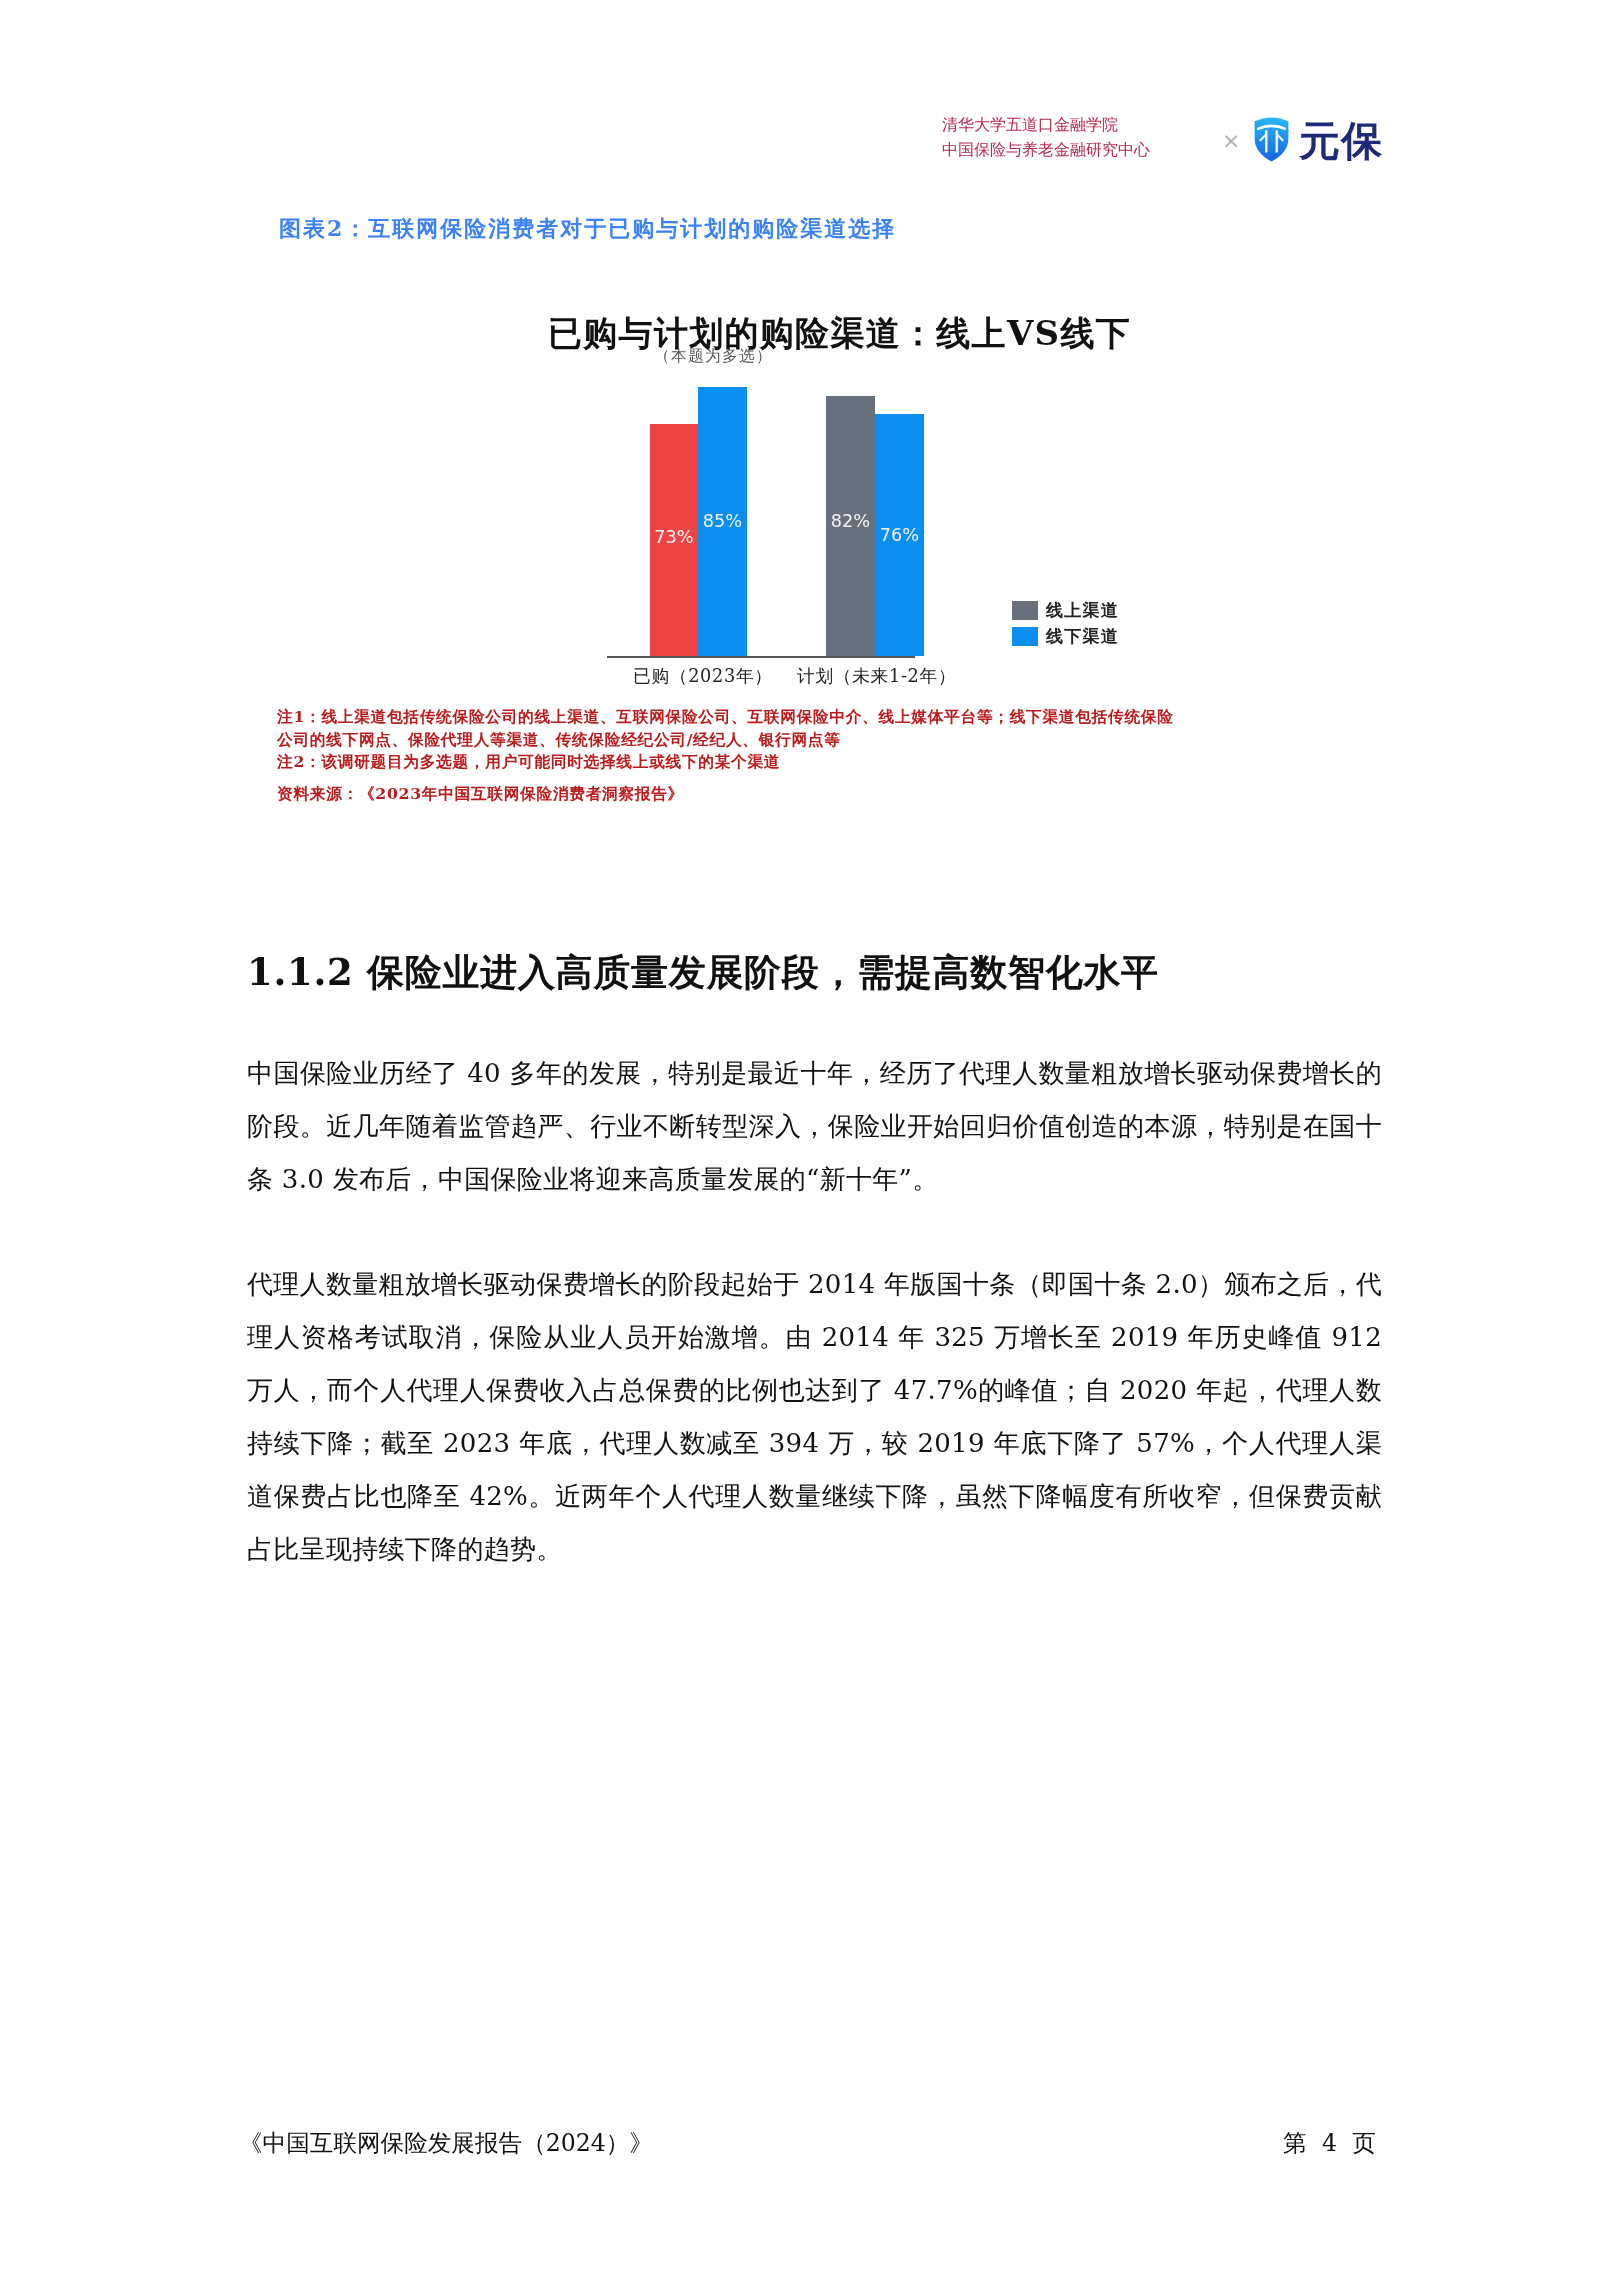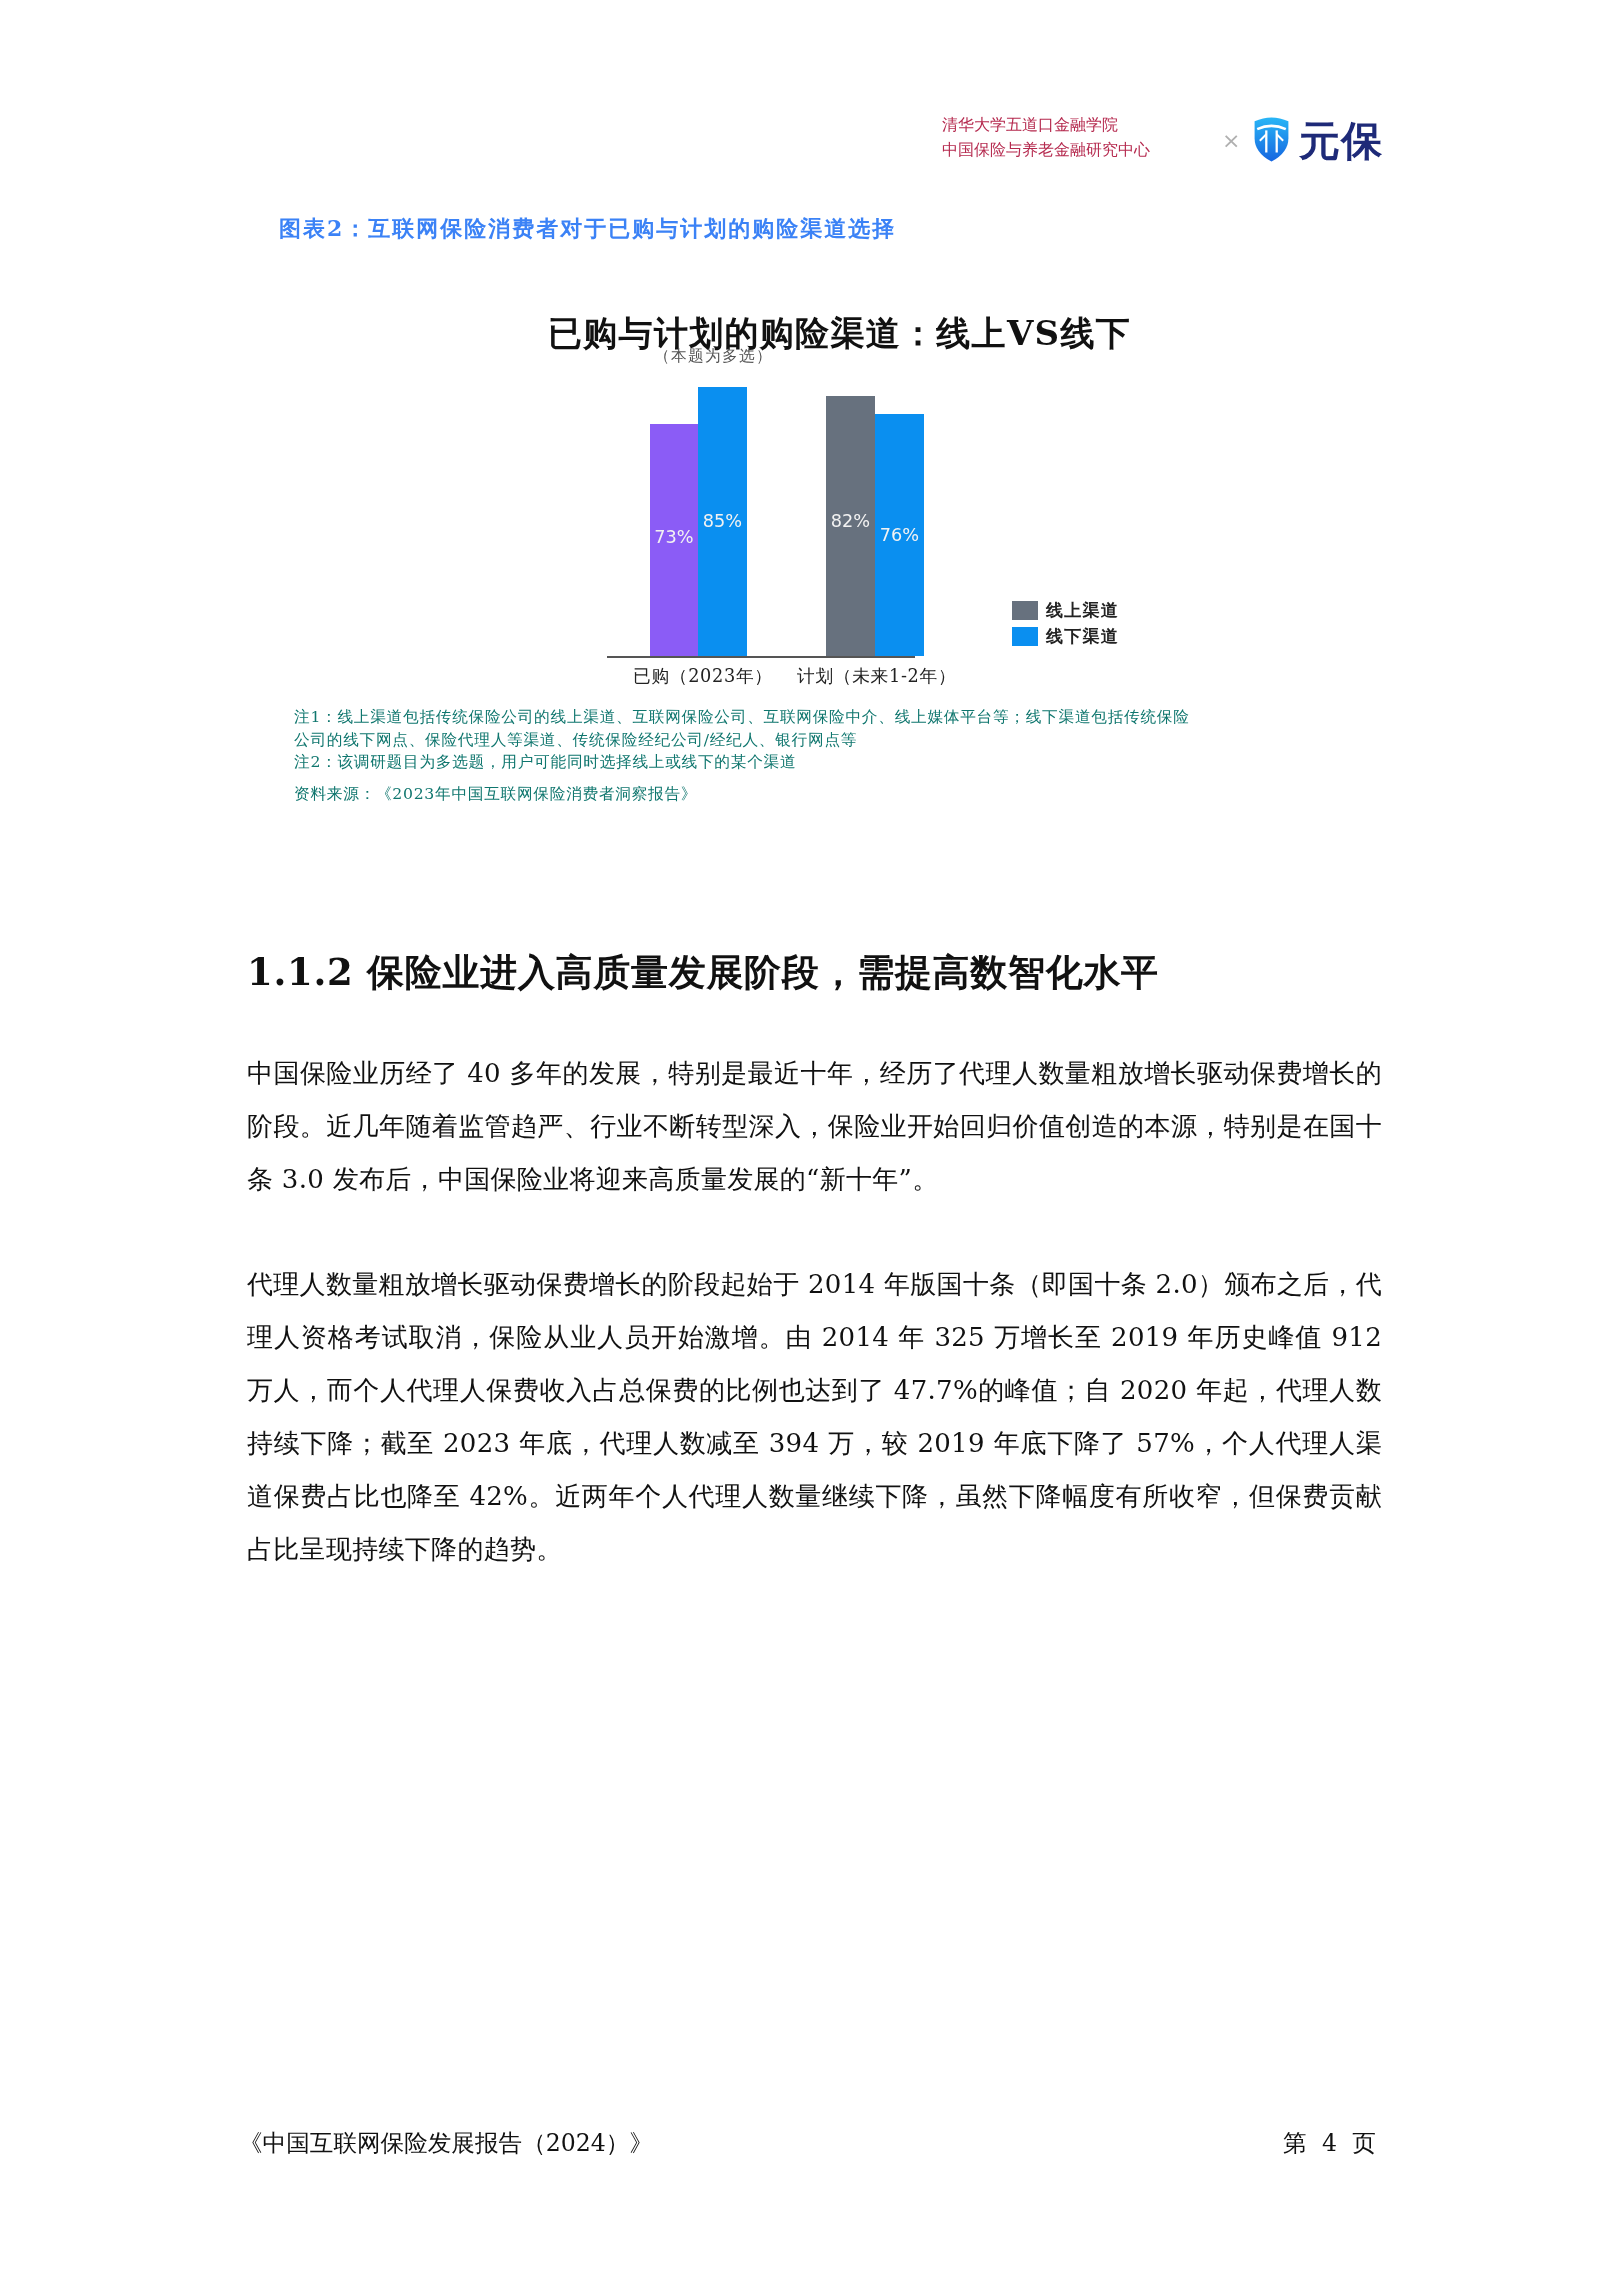--- a/index.html
+++ b/index.html
@@ -27,21 +27,21 @@
   .bar-label { position: absolute; font-family: "DejaVu Sans", "Liberation Sans", sans-serif;
                font-size: 17.7px; color: #f2f2f2; width: 100%; text-align: center; }
   .axis { position: absolute; left: 607px; top: 656px; width: 308px; height: 2px; background: #555; }
   .cat-label { position: absolute; top: 664px; font-size: 17.7px; color: #222; white-space: nowrap;
                letter-spacing: 0.7px; }
 
   .legend-item { position: absolute; left: 1012px; height: 19.6px; display: flex; align-items: center; }
   .legend-swatch { width: 26px; height: 19px; margin-right: 7.9px; }
   .legend-text { font-size: 17px; font-weight: bold; color: #222; letter-spacing: 1.3px; white-space: nowrap; }
 
-  .note { position: absolute; left: 294px; font-size: 15.7px; color: #0f766e; white-space: nowrap; letter-spacing: 0.7px; }
+  .note { position: absolute; left: 277px; font-size: 15.7px; color: #b91c1c; white-space: nowrap; letter-spacing: 0.7px; font-weight: bold; }
 
   .section-heading { position: absolute; left: 247px; top: 948px; font-size: 37px; font-weight: bold;
                      color: #111; white-space: nowrap; letter-spacing: 0.7px; }
 
   .para { position: absolute; left: 247px; width: 1135px; font-size: 26px; line-height: 53px;
           color: #111; text-align: justify; letter-spacing: 0.3px; }
 
   .footer-left { position: absolute; left: 239px; top: 2127px; font-size: 23.6px; color: #111; white-space: nowrap; }
   .footer-right { position: absolute; left: 1283px; top: 2127px; font-size: 23.6px; color: #111; white-space: nowrap; letter-spacing: 3.9px; }
 </style>
@@ -68,21 +68,21 @@
   </svg>
   <div class="brand">元保</div>
 </div>
 
 <div class="fig-title">图表2：互联网保险消费者对于已购与计划的购险渠道选择</div>
 
 <div>
   <div class="chart-title">已购与计划的购险渠道：线上VS线下</div>
   <div class="chart-sub">（本题为多选）</div>
 
-  <div class="bar" style="left:650px; top:424px; width:48px; height:232px; background:#8b5cf6;">
+  <div class="bar" style="left:650px; top:424px; width:48px; height:232px; background:#ef4444;">
     <div class="bar-label" style="top:103px;">73%</div>
   </div>
   <div class="bar" style="left:698px; top:387px; width:49px; height:270px; background:#0a8ff0;">
     <div class="bar-label" style="top:124px;">85%</div>
   </div>
 
   <div class="bar" style="left:826px; top:396px; width:49px; height:260px; background:#67717e;">
     <div class="bar-label" style="top:115px;">82%</div>
   </div>
   <div class="bar" style="left:875px; top:414px; width:49px; height:242px; background:#0a8ff0;">

